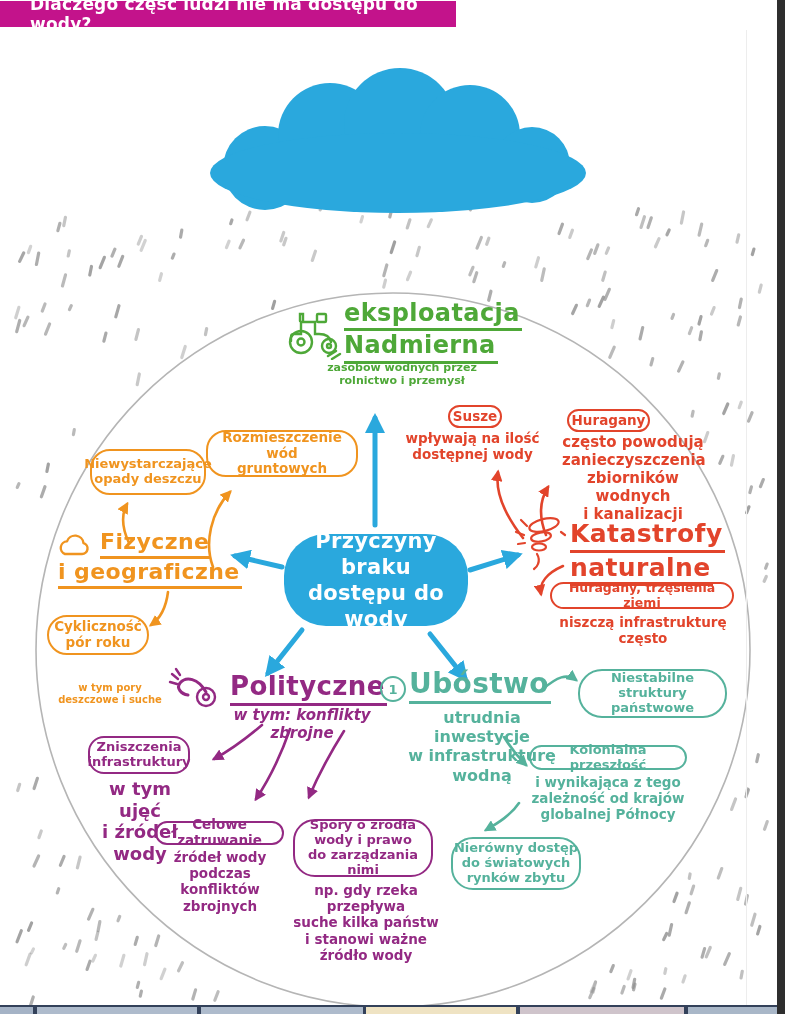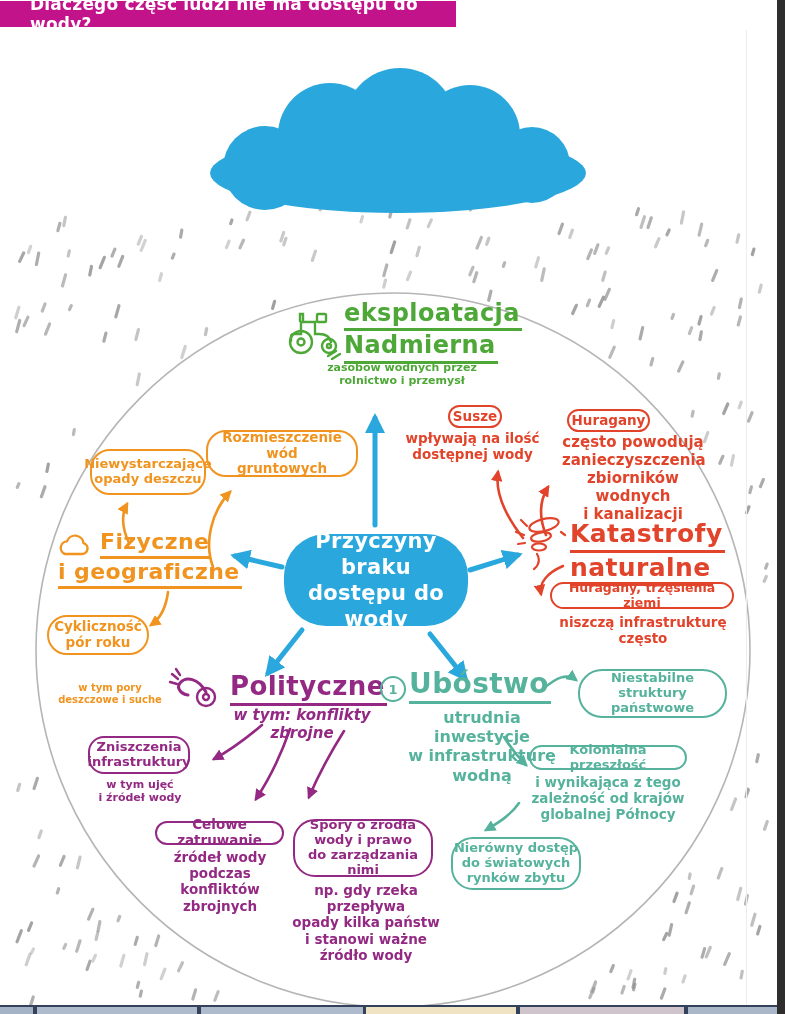--- a/index.html
+++ b/index.html
@@ -341,30 +341,30 @@
     <path d="M38 26 C30 12 18 10 12 17 C8 22 13 28 20 29" stroke-width="3"></path>
     <circle cx="38" cy="31" r="9"></circle>
       <circle cx="38" cy="31" r="3"></circle>
   </svg>
   <div class="abs btitle purple" style="left:230px;top:671px;font-size:26px;">
     <div><span class="ln">Polityczne</span></div>
   </div>
   <div class="note purple" style="left:207px;top:706px;width:190px;font-size:15px;font-style:italic;">w tym: konflikty zbrojne</div>
   <div class="bubble purple" style="left:88px;top:736px;width:102px;height:38px;border-radius:16px;font-size:13px;">Zniszczenia
 infrastruktury</div>
-  <div class="note purple" style="left:85px;top:778px;width:110px;font-size:11px;">w tym ujęć
+  <div class="note purple" style="left:85px;top:778px;width:110px;font-size:18px;">w tym ujęć
 i źródeł wody</div>
   <div class="bubble purple" style="left:155px;top:821px;width:129px;height:24px;border-radius:12px;font-size:13.5px;">Celowe zatruwanie</div>
   <div class="note purple" style="left:145px;top:849px;width:150px;font-size:13.5px;">źródeł wody podczas
 konfliktów zbrojnych</div>
   <div class="bubble purple" style="left:293px;top:819px;width:140px;height:58px;border-radius:22px;font-size:13px;">Spory o źródła
 wody i prawo
 do zarządzania nimi</div>
   <div class="note purple" style="left:281px;top:882px;width:170px;font-size:13.5px;">np. gdy rzeka przepływa
-opady kilka państw
+suche kilka państw
 i stanowi ważne
 źródło wody</div>
 
   <div class="abs coin">
     <span>1</span>
   </div>
   <div class="abs btitle teal" style="left:409px;top:667px;font-size:28px;">
     <div><span class="ln">Ubóstwo</span></div>
   </div>
   <div class="note teal" style="left:398px;top:708px;width:168px;font-size:16px;">utrudnia inwestycje

